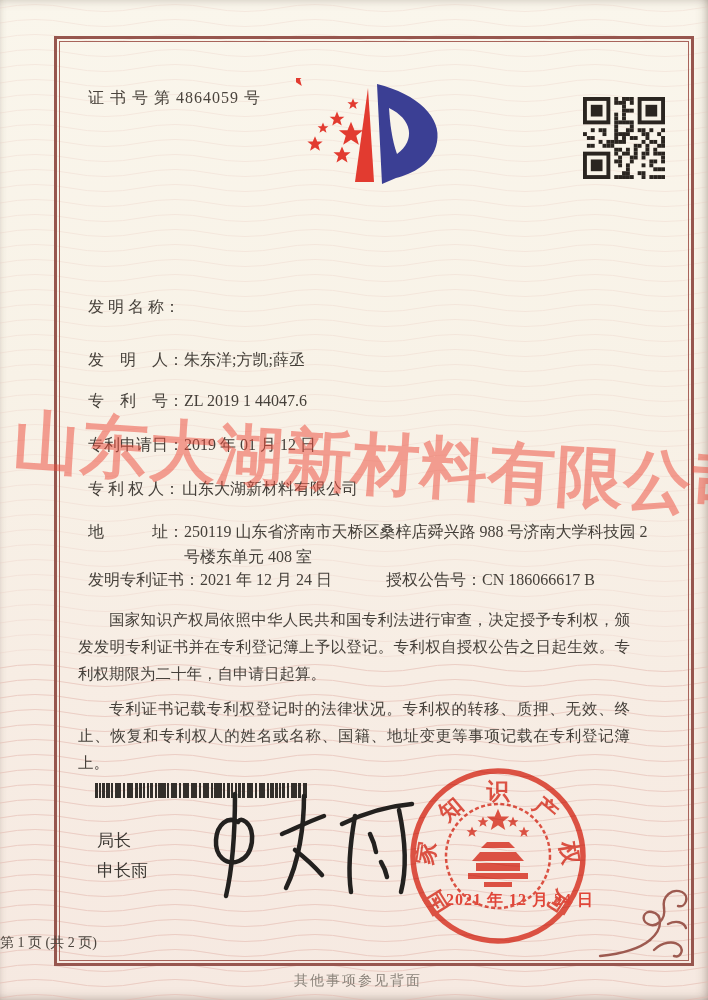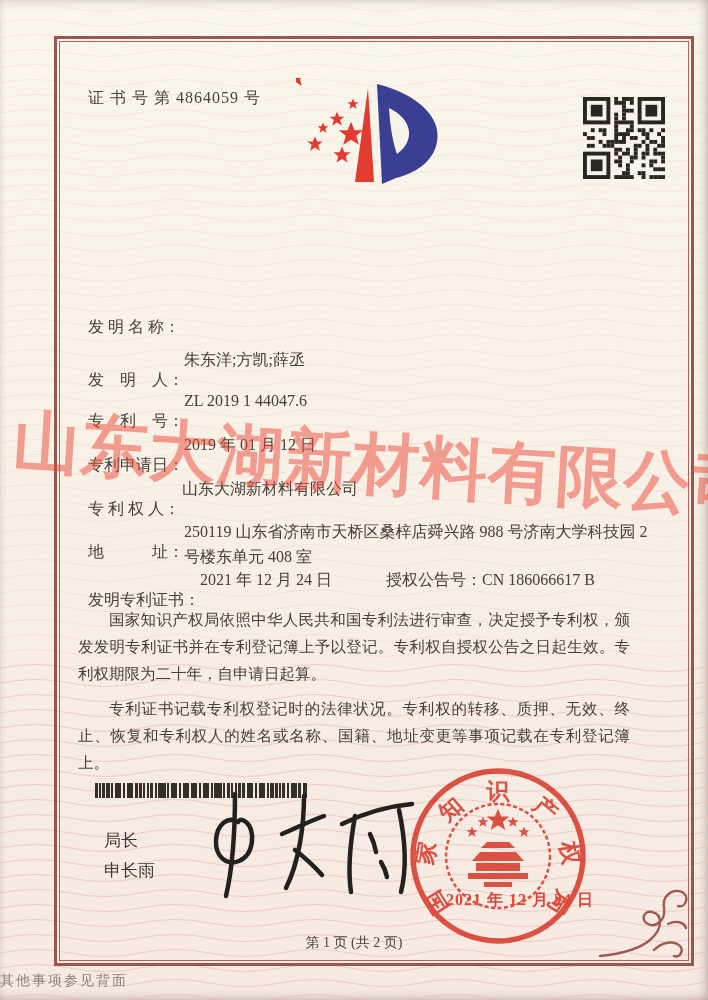--- a/index.html
+++ b/index.html
@@ -16,40 +16,40 @@
   .frame{position:absolute;left:54px;top:36px;width:634px;height:924px;
          border:3px solid #97564e;z-index:2;}
   .frame-inner{position:absolute;inset:2px;border:1px solid #a8645b;}
   .abs{position:absolute;z-index:3;}
   .cert-no{left:88px;top:88px;font-size:16px;letter-spacing:1px;color:#4a443d;}
   .logo{left:296px;top:78px;}
   .qr{left:583px;top:97px;}
   .title{left:0;right:0;top:206px;text-align:center;font-size:37px;font-weight:600;
          letter-spacing:21px;text-indent:21px;color:#33302c;}
   .row{left:88px;display:flex;font-size:16px;line-height:25px;color:#45403a;}
-  .row .lbl{white-space:pre;min-width:94px;flex:0 0 auto;margin-top:20px;}
+  .row .lbl{white-space:pre;min-width:94px;flex:0 0 auto;}
   .row .val{max-width:470px;}
   .grant-no{margin-left:54px;display:flex;}
   .paras{left:78px;top:598px;width:552px;font-size:15.5px;line-height:27px;
          text-align:justify;color:#46413b;}
   .paras p{margin:8px 0 3px 0;text-indent:2em;}
   .barcode{left:95px;top:783px;width:212px;height:15px;
     background:
       repeating-linear-gradient(90deg,#332f2b 0 2px,rgba(0,0,0,0) 2px 4px),
       repeating-linear-gradient(90deg,#332f2b 0 1px,rgba(0,0,0,0) 1px 7px),
       repeating-linear-gradient(90deg,#332f2b 0 3px,rgba(0,0,0,0) 3px 11px);}
-  .commissioner{left:104px;top:826px;font-size:17px;line-height:30px;color:#3d3934;}
+  .commissioner{left:97px;top:826px;font-size:17px;line-height:30px;color:#3d3934;}
   .signature{left:198px;top:786px;z-index:4;}
   .seal{left:406px;top:764px;z-index:6;opacity:.92;mix-blend-mode:multiply;}
   .seal-char{font-size:23px;font-weight:bold;fill:#e14a3b;
              font-family:"Liberation Sans","DejaVu Sans",sans-serif;}
   .seal-date{left:446px;top:890px;font-size:16px;color:#e04538;z-index:7;
              letter-spacing:1px;font-weight:600;}
-  .page-info{left:0;right:0;top:934px;text-align:center;font-size:14px;color:#4a443d;}
-  .back-note{left:0;right:0;top:972px;text-align:left;font-size:14px;color:#8a837a;
+  .page-info{left:0;right:0;top:934px;text-align:left;font-size:14px;color:#4a443d;}
+  .back-note{left:8px;right:0;top:972px;text-align:center;font-size:14px;color:#8a837a;
              letter-spacing:2px;z-index:3;}
   .watermark{left:16px;top:396px;z-index:5;pointer-events:none;white-space:nowrap;
     font-family:"Liberation Sans","DejaVu Sans",sans-serif;font-weight:bold;
     font-size:67px;letter-spacing:1px;opacity:.5;transform:rotate(3.6deg);
     transform-origin:left top;}
   .corner-orn{left:598px;top:880px;z-index:3;}
 </style>
 </head>
 <body>
 

